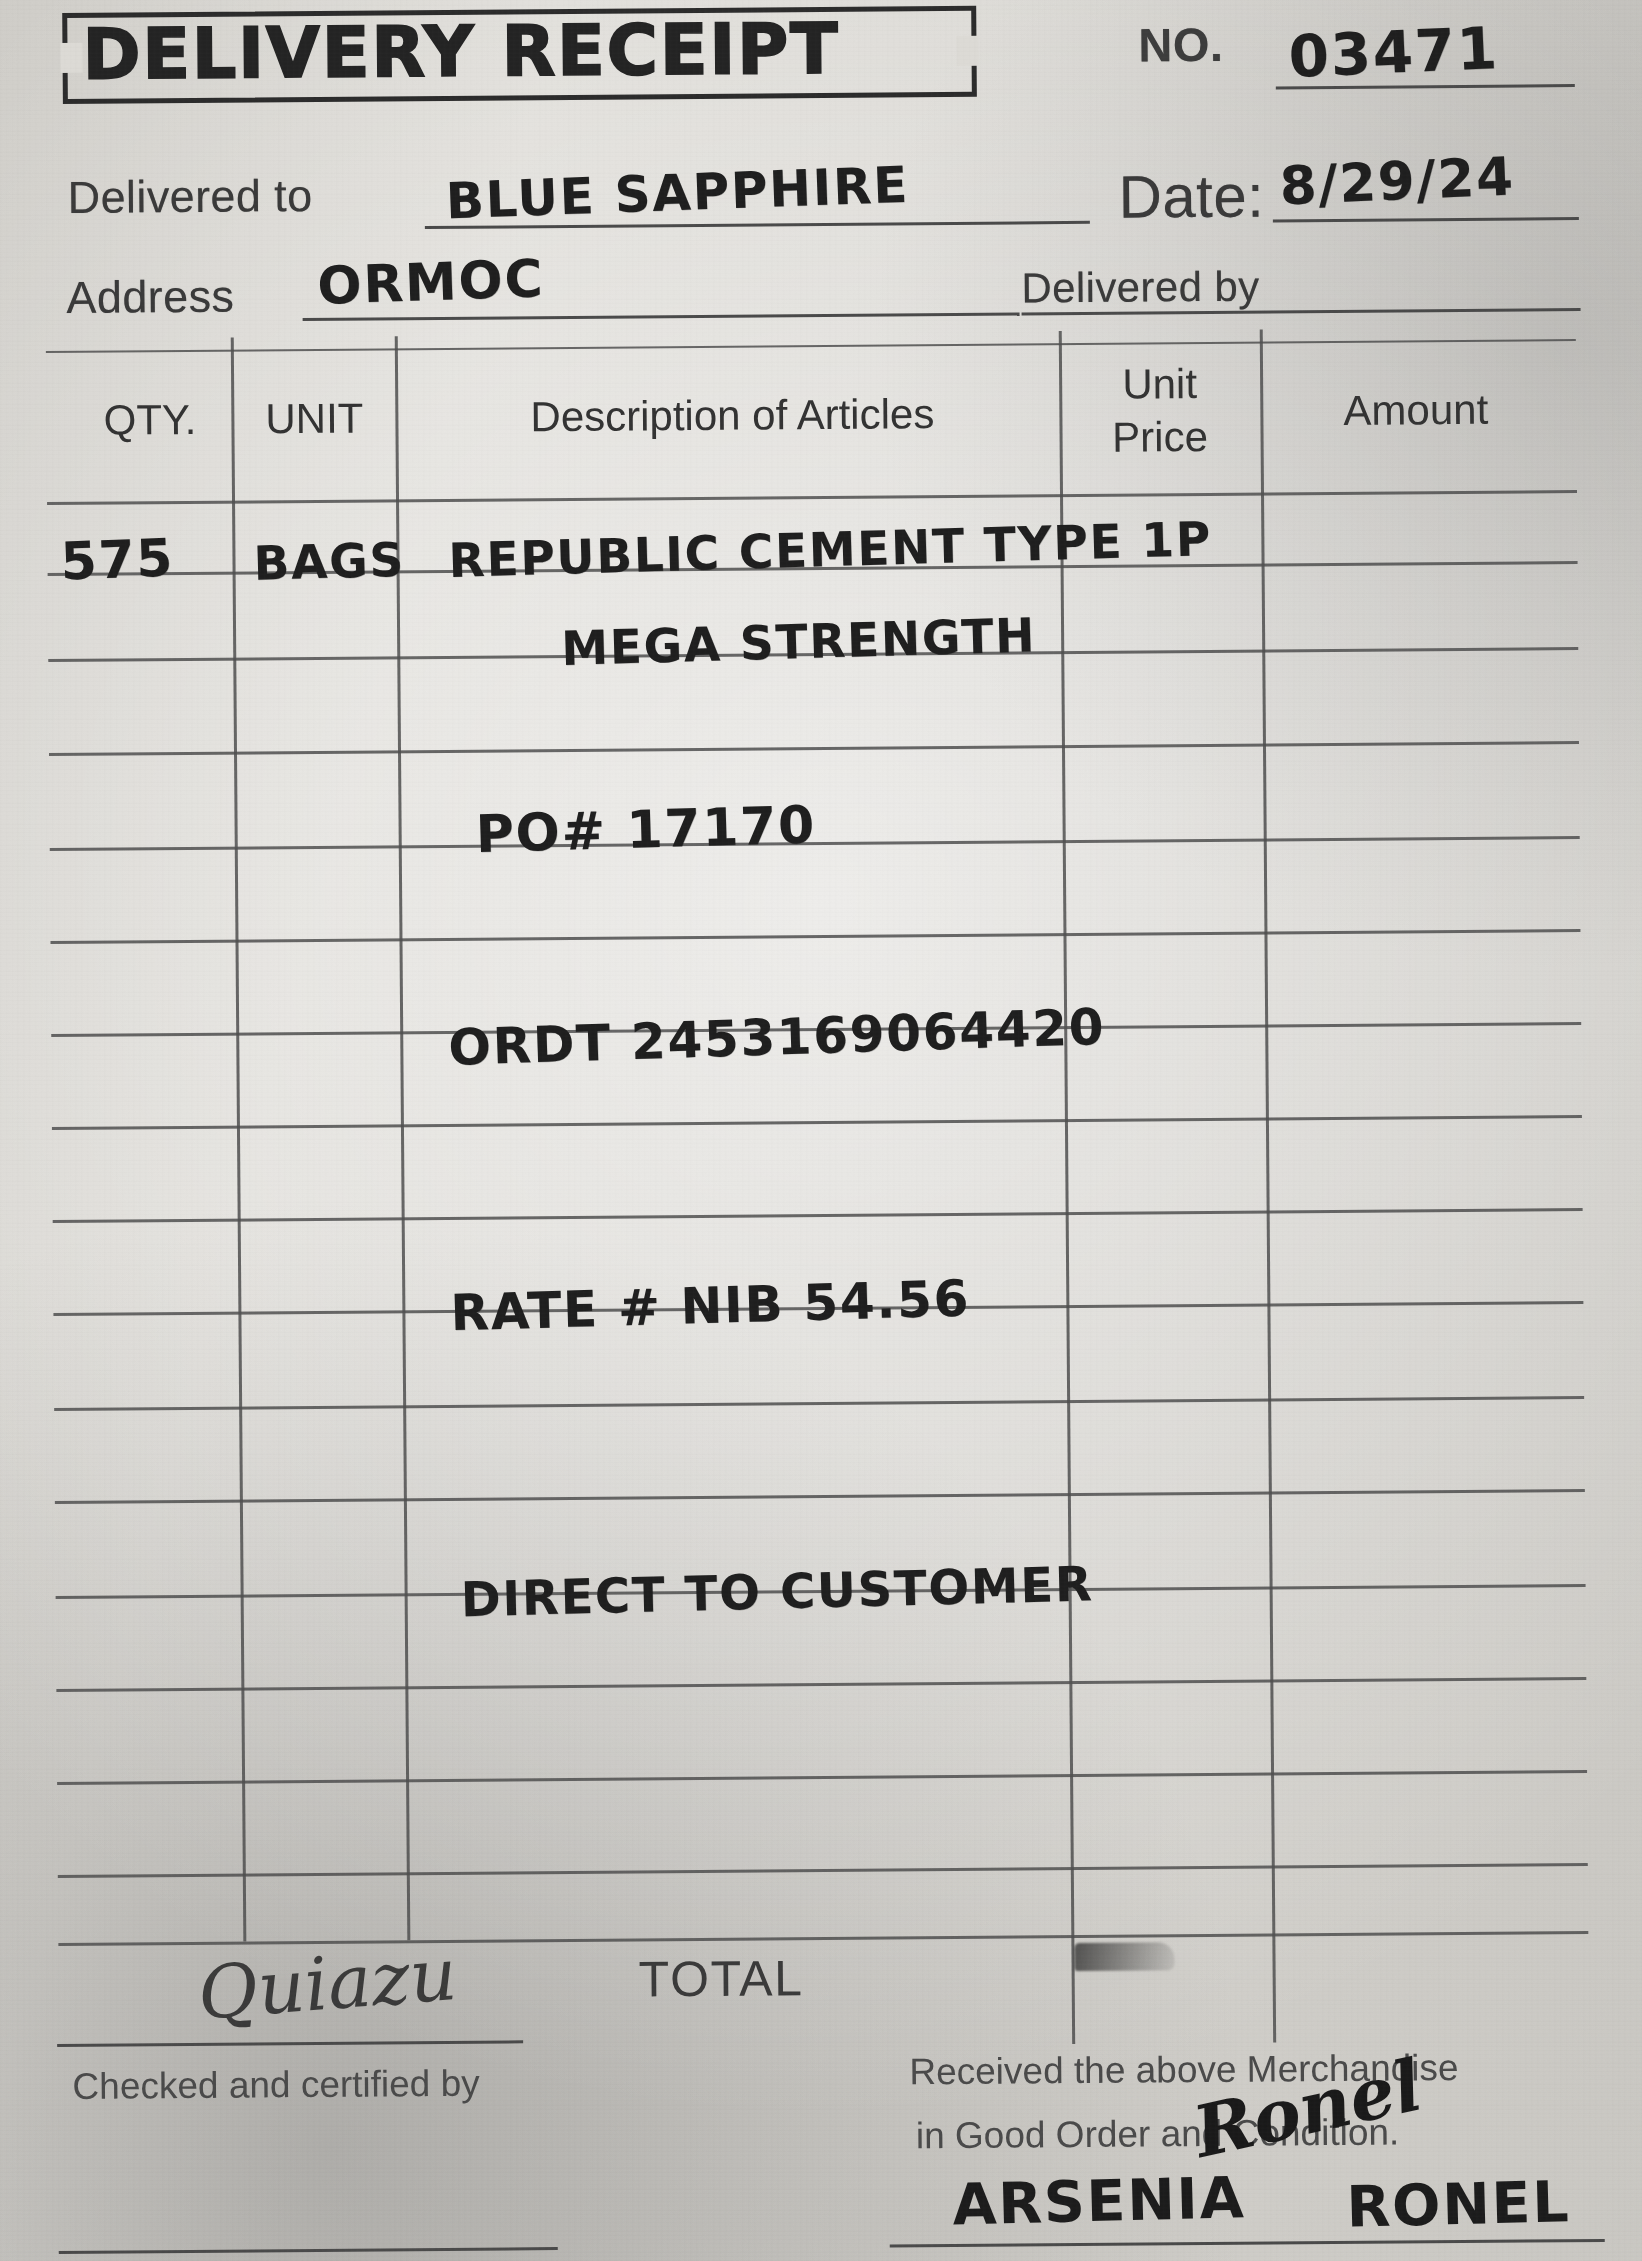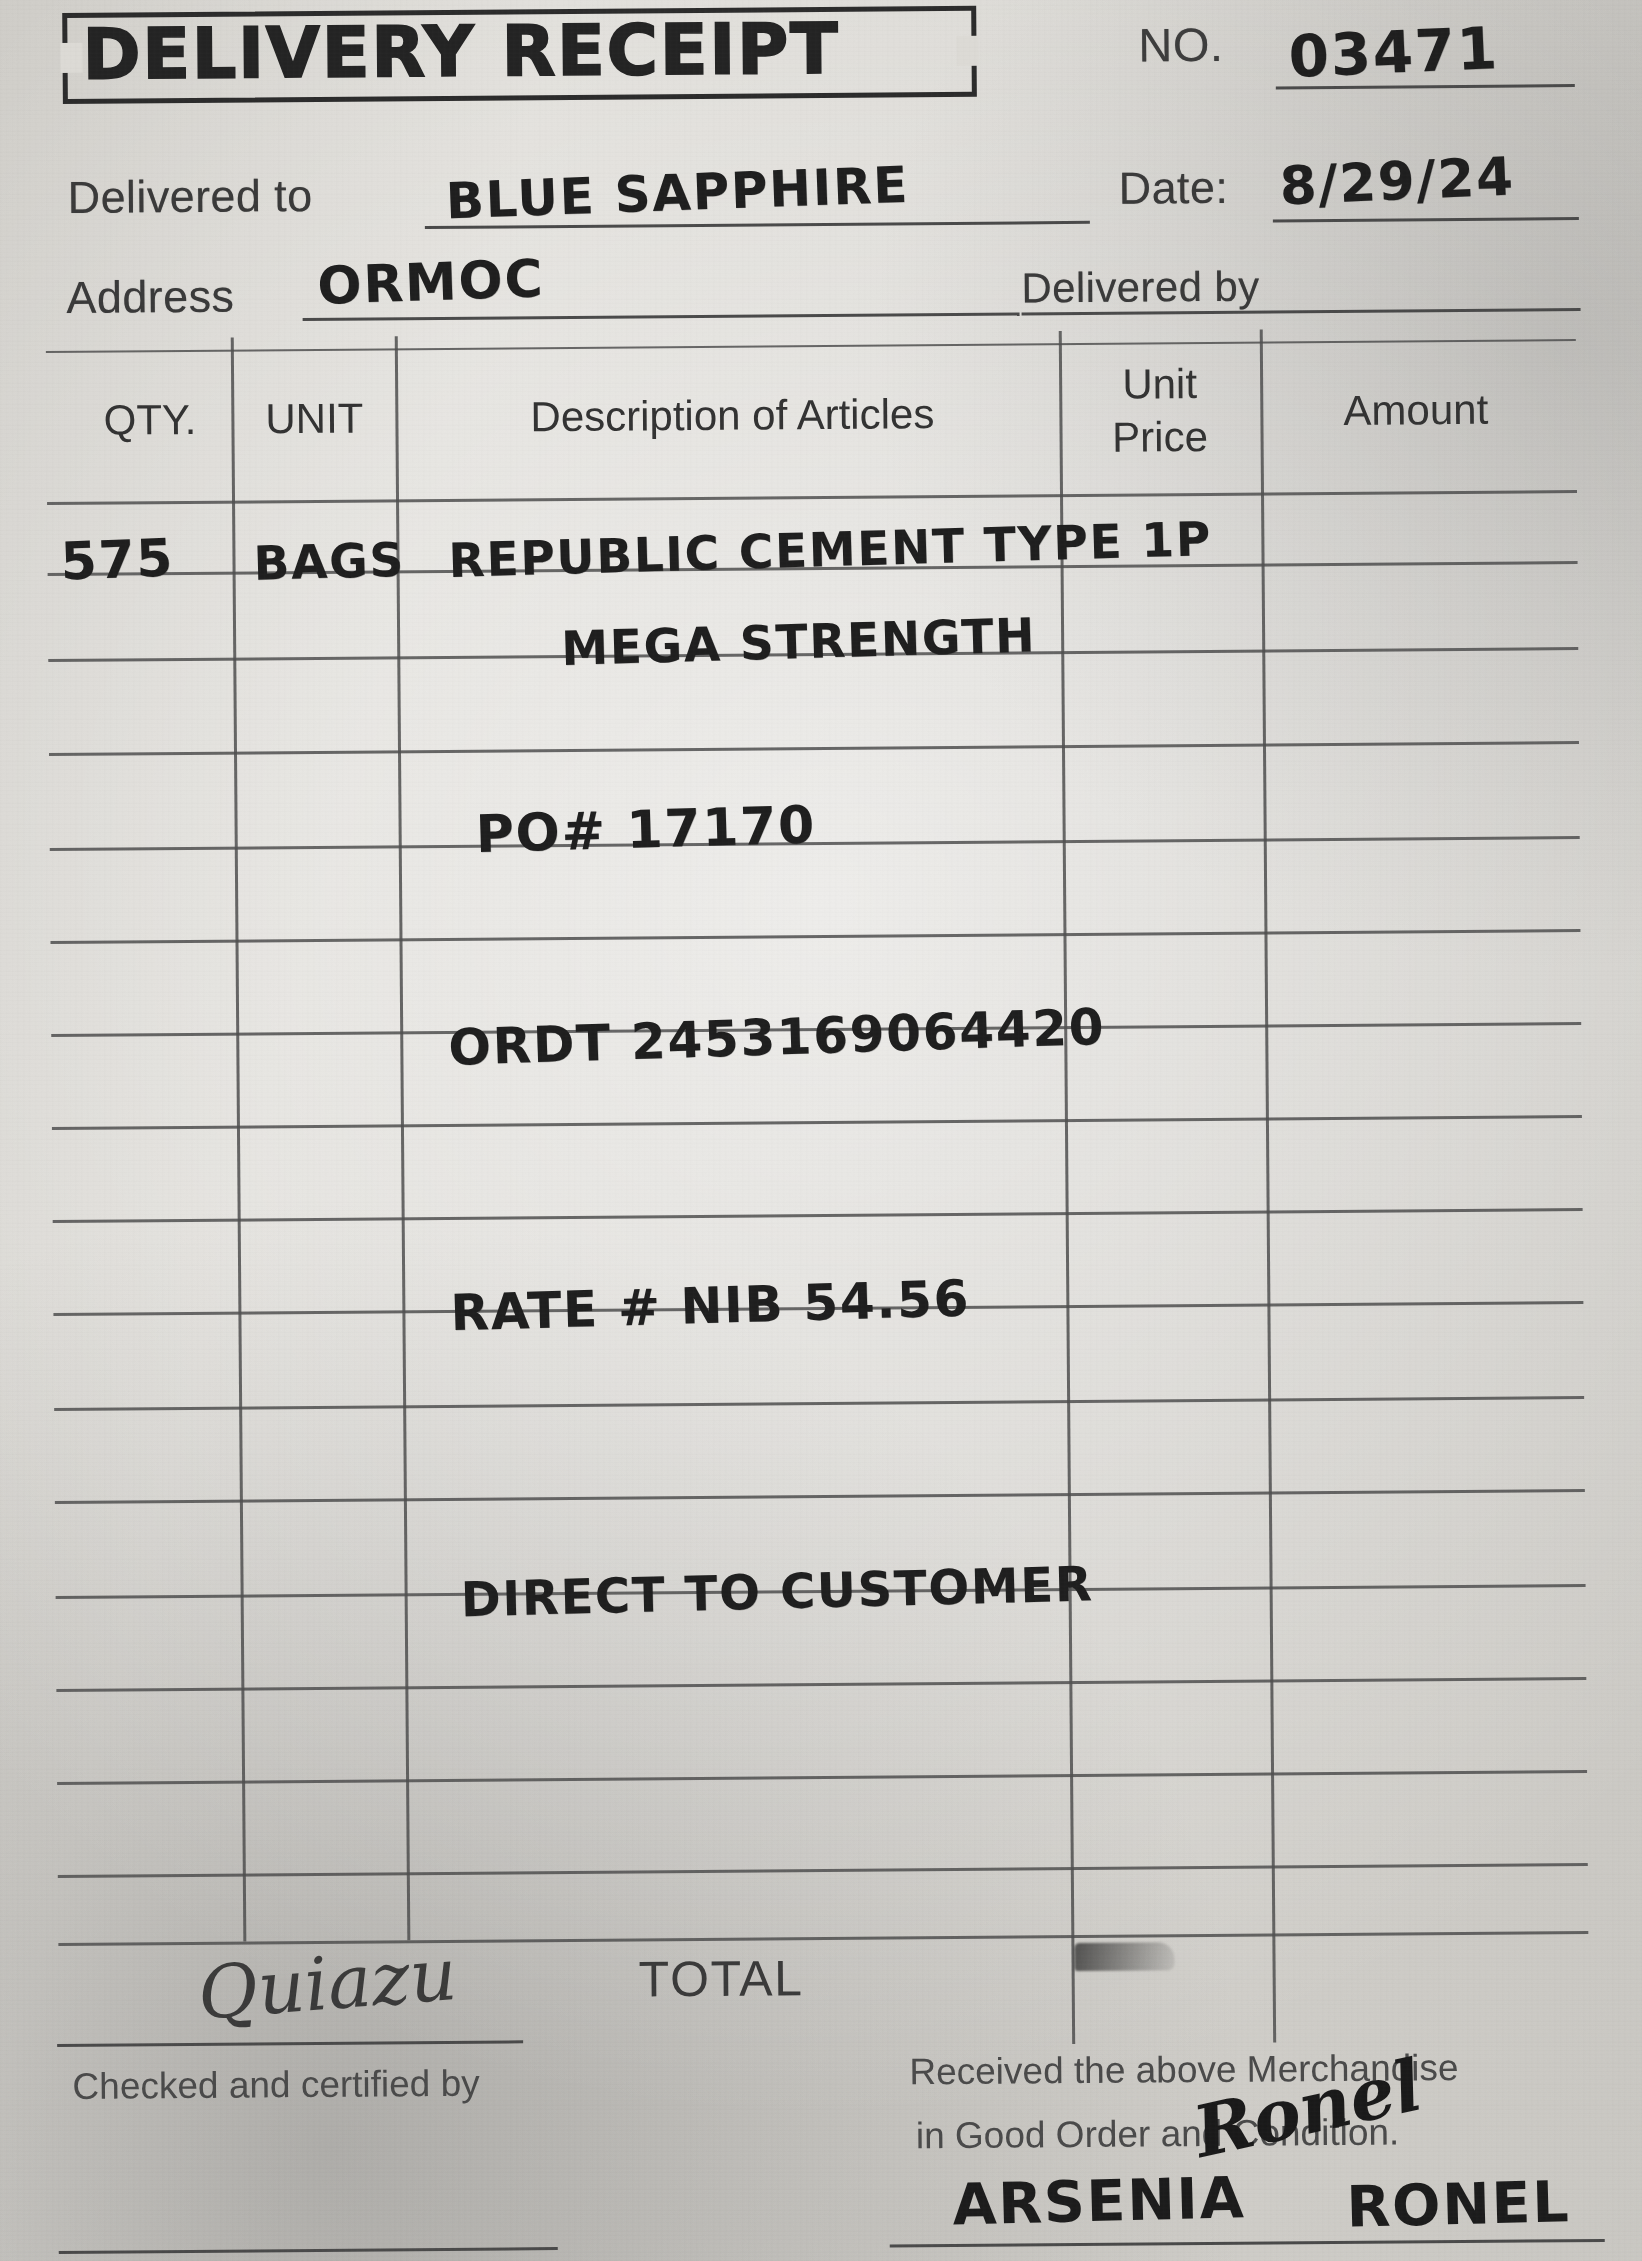--- a/index.html
+++ b/index.html
@@ -40,21 +40,21 @@
     position: absolute;
     inset: 0;
     transform: rotate(-0.45deg);
   }
 
   
   .printed {
     position: absolute;
     color: #3a3a3a;
     font-family: "Liberation Sans", sans-serif;
-    font-weight: 400;
+    font-weight: 700;
     letter-spacing: 0.4px;
     text-shadow: 0 0 0.8px rgba(0,0,0,0.35);
   }
   .title-box {
     position: absolute;
     left: 71px;
     top: 6.7px;
     width: 914px;
     height: 91px;
     border: 5.8px solid #2c2c2c;
@@ -81,21 +81,21 @@
     font-family: "DejaVu Sans", sans-serif;
     -webkit-text-stroke: 1.7px #242424;
   }
   .no-label {
     left: 1147px;
     top: 20px;
     font-size: 47px;
     color: #3d3d3d;
   }
   .delivered-to-label { left: 75px; top: 166px; font-size: 45px; font-weight: 400;}
-  .date-label { left: 1126px; top: 165px; font-size: 45px; font-weight: 400;}
+  .date-label { left: 1126px; top: 165px; font-size: 60px; font-weight: 400;}
   .address-label { left: 73px; top: 266px; font-size: 45px; font-weight: 400;}
   .delivered-by-label { left: 1028px; top: 266px; font-size: 42px; font-weight: 400;}
 
   .rule {
     position: absolute;
     background: #4a4a4a;
     height: 2.5px;
   }
 
   

